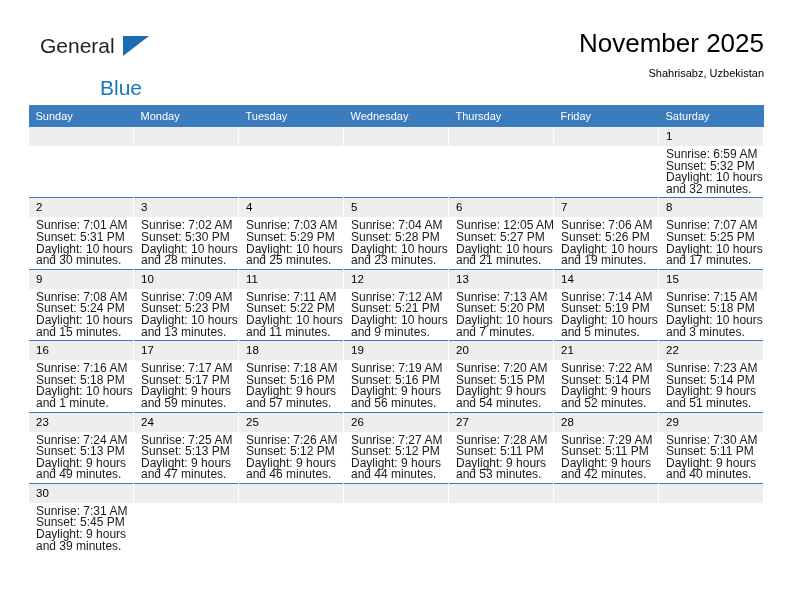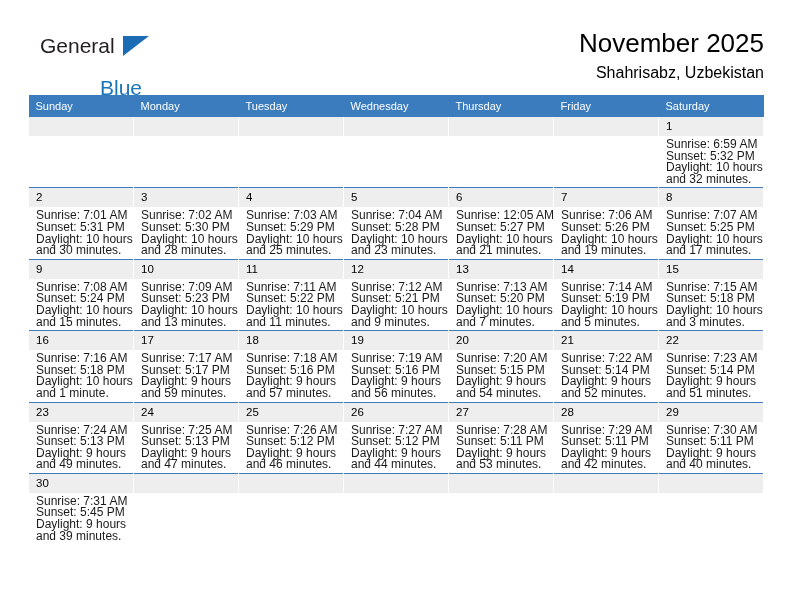--- a/index.html
+++ b/index.html
@@ -72,33 +72,33 @@
     margin-left: 8px;
   }
   .cal-title {
     font-size: 26px;
     font-weight: normal;
     color: #000000;
     line-height: 34px;
     white-space: nowrap;
   }
   .cal-subtitle {
-    font-size: 16px;
+    font-size: 11px;
     font-weight: normal;
     color: #000000;
     line-height: 22px;
     margin-top: 2px;
     white-space: nowrap;
   }
 
   
   .calendar {
     position: absolute;
     left: 28px;
-    top: 95px;
+    top: 105px;
     width: 736px;
     border-collapse: collapse;
     table-layout: fixed;
   }
   .calendar th {
     background: #3a7cbe;
     color: #ffffff;
     font-size: 11px;
     font-weight: normal;
     text-align: left;

